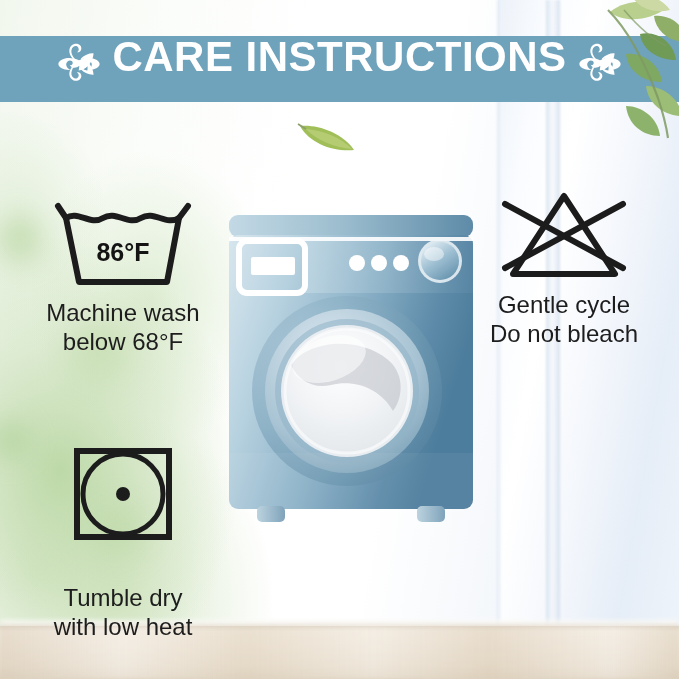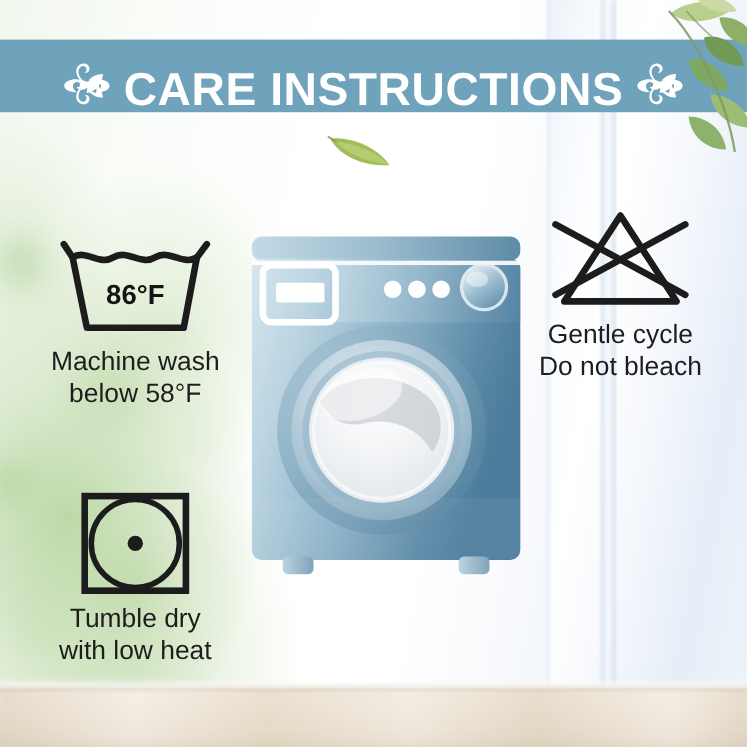--- a/index.html
+++ b/index.html
@@ -75,21 +75,21 @@
   }
 
   
   .header{
     position:absolute;left:0;top:36px;width:679px;height:66px;
     background:#6fa2bb;
     z-index:6;
   }
   .header-inner{
     position:absolute;inset:0;
-    display:flex;align-items:flex-end;justify-content:center;gap:2px;
+    display:flex;align-items:flex-start;justify-content:center;gap:2px;
   }
   .header-title{
     color:#ffffff;
     font-size:42px;
     font-weight:700;
     letter-spacing:.5px;
     line-height:1;
     white-space:nowrap;
     font-family:"Liberation Sans", sans-serif;
   }
@@ -108,23 +108,23 @@
   .sym-icon{display:block;}
   .sym-label{
     margin-top:6px;
     text-align:center;
     font-size:24px;
     line-height:29px;
     color:#1d1d1d;
     font-family:"Liberation Sans", sans-serif;
     white-space:pre-line;
   }
-  #sym-wash{left:12px;top:212px;width:222px;}
+  #sym-wash{left:12px;top:196px;width:222px;}
   #sym-bleach{left:452px;top:188px;width:224px;}
-  #sym-dry{left:12px;top:446px;width:222px;}
+  #sym-dry{left:12px;top:446px;width:222px;gap:35px;}
   #sym-iron{left:452px;top:446px;width:224px;}
 
   .tub-temp{
     position:absolute;
     left:0;right:0;top:42px;
     text-align:center;
     font-size:25px;font-weight:700;color:#141414;
     font-family:"Liberation Sans", sans-serif;
   }
   .icon-wrap{position:relative;}
@@ -214,21 +214,21 @@
 
   <div class="sym" id="sym-wash">
     <div class="icon-wrap" style="width:150px;height:96px;">
       <svg class="sym-icon" width="150" height="96" viewBox="0 0 150 96" xmlns="http://www.w3.org/2000/svg">
         <path d="M10 10 L18 22 C30 14, 42 30, 55 22 C68 14, 80 30, 93 22 C106 14, 118 30, 131 22 L140 10" stroke="#1c1c1c" stroke-width="6" fill="none" stroke-linecap="round" stroke-linejoin="round"></path>
         <path d="M18 22 L31 86 L119 86 L131 22" stroke="#1c1c1c" stroke-width="6" fill="none" stroke-linecap="round" stroke-linejoin="round"></path>
       </svg>
       <div class="tub-temp">86°F</div>
     </div>
     <div class="sym-label">Machine wash
-below 58°F</div>
+below 68°F</div>
   </div>
 
   <div class="sym" id="sym-bleach">
     <div class="icon-wrap" style="width:150px;height:96px;">
       <svg class="sym-icon" width="150" height="96" viewBox="0 0 150 96" xmlns="http://www.w3.org/2000/svg">
         <path d="M75 8 L126 86 L24 86 Z" stroke="#1c1c1c" stroke-width="6" fill="none" stroke-linejoin="round"></path>
         <line x1="16" y1="16" x2="134" y2="80" stroke="#1c1c1c" stroke-width="6" stroke-linecap="round"></line>
         <line x1="134" y1="16" x2="16" y2="80" stroke="#1c1c1c" stroke-width="6" stroke-linecap="round"></line>
       </svg>
     </div>

